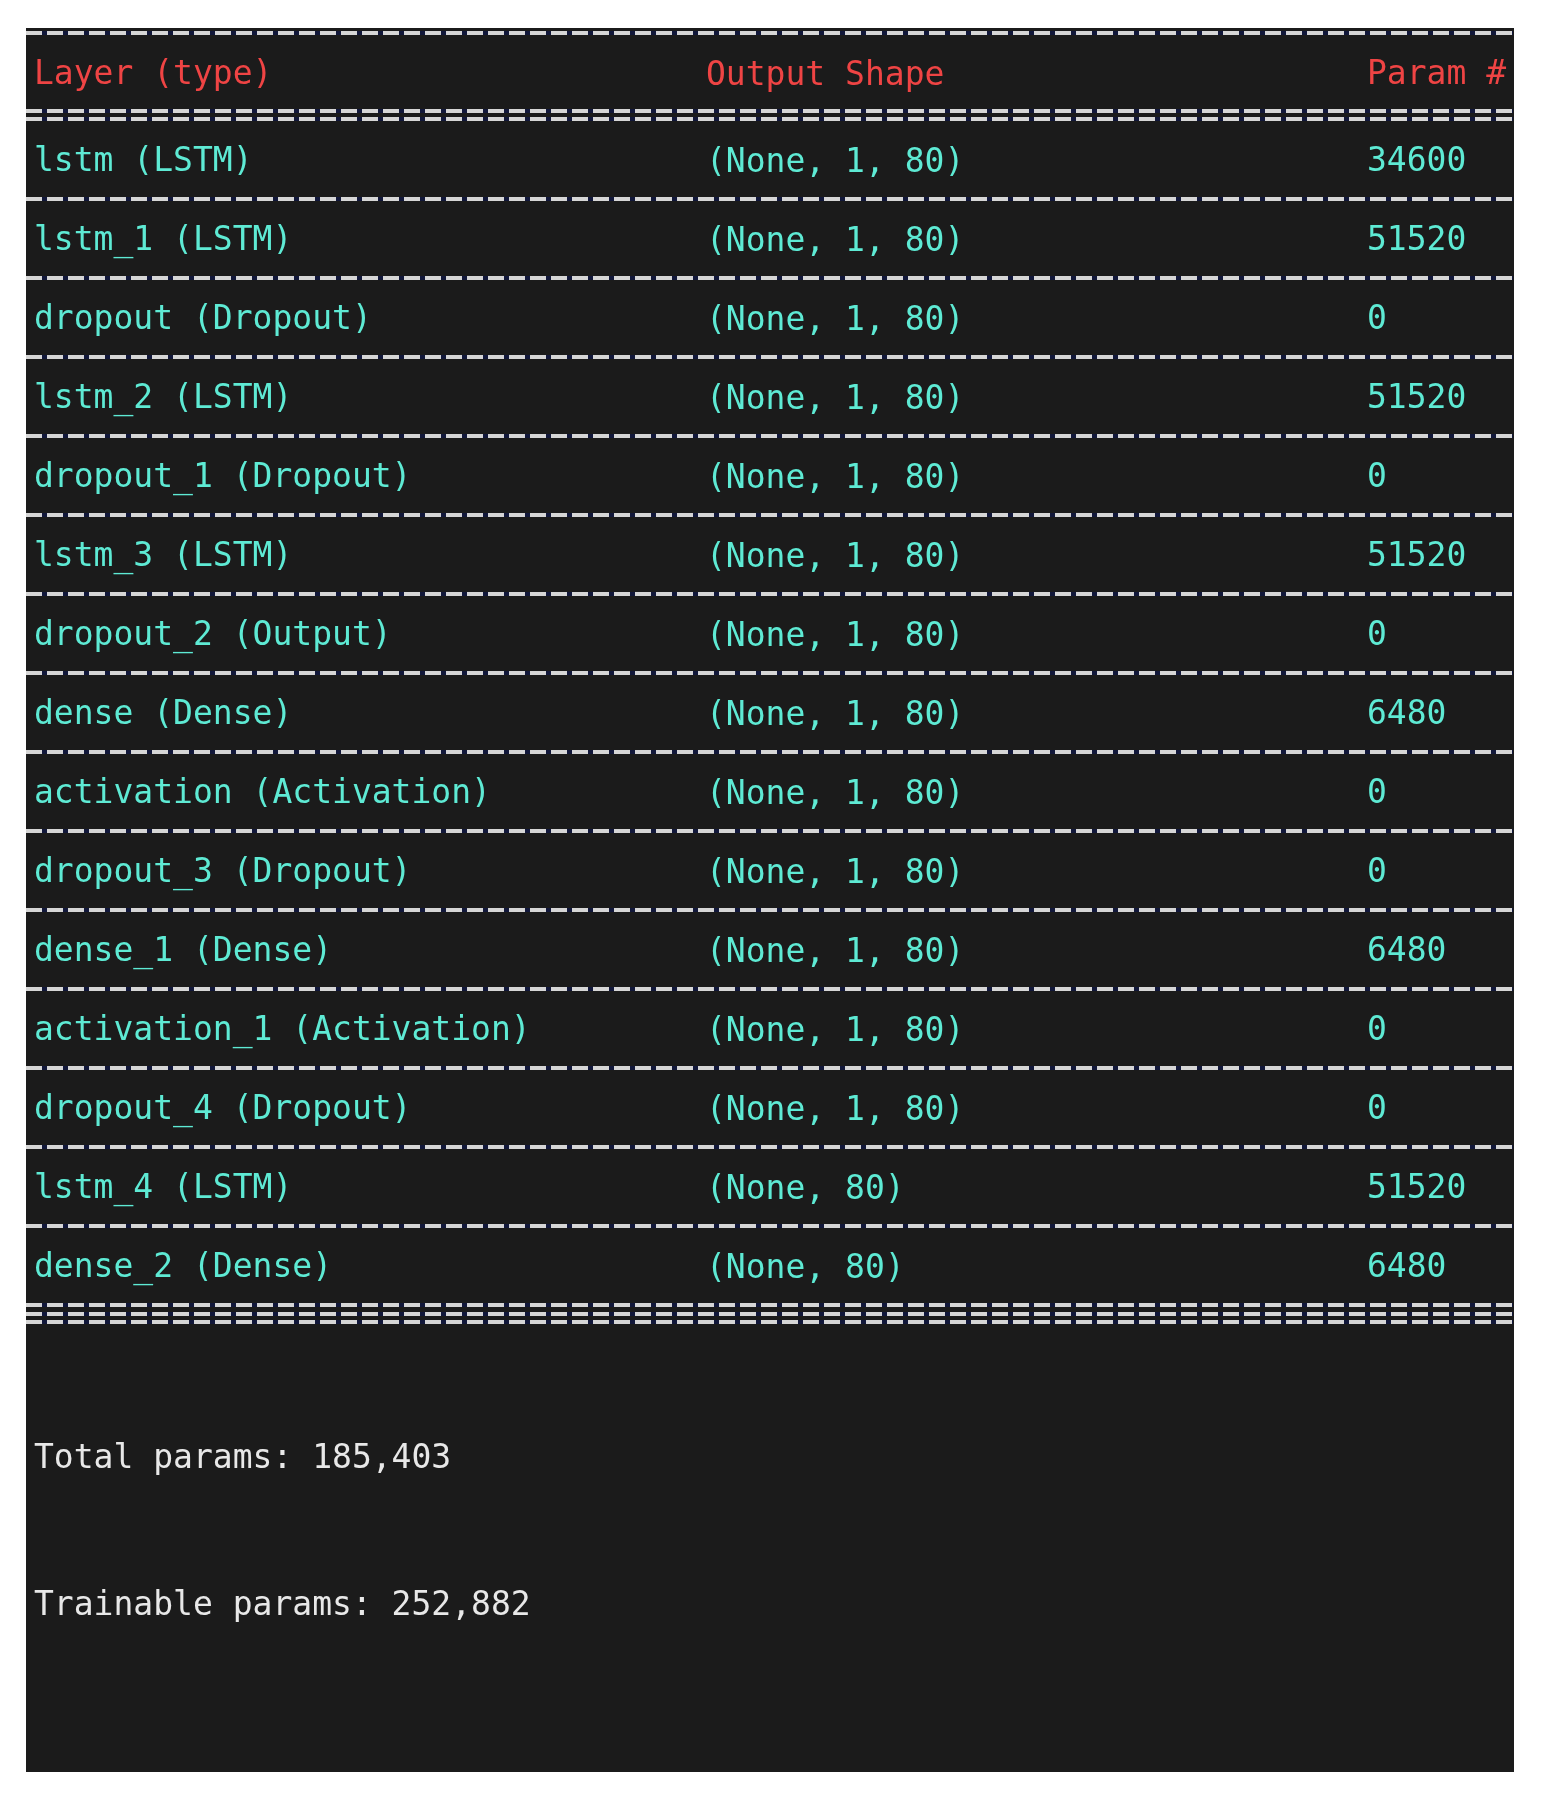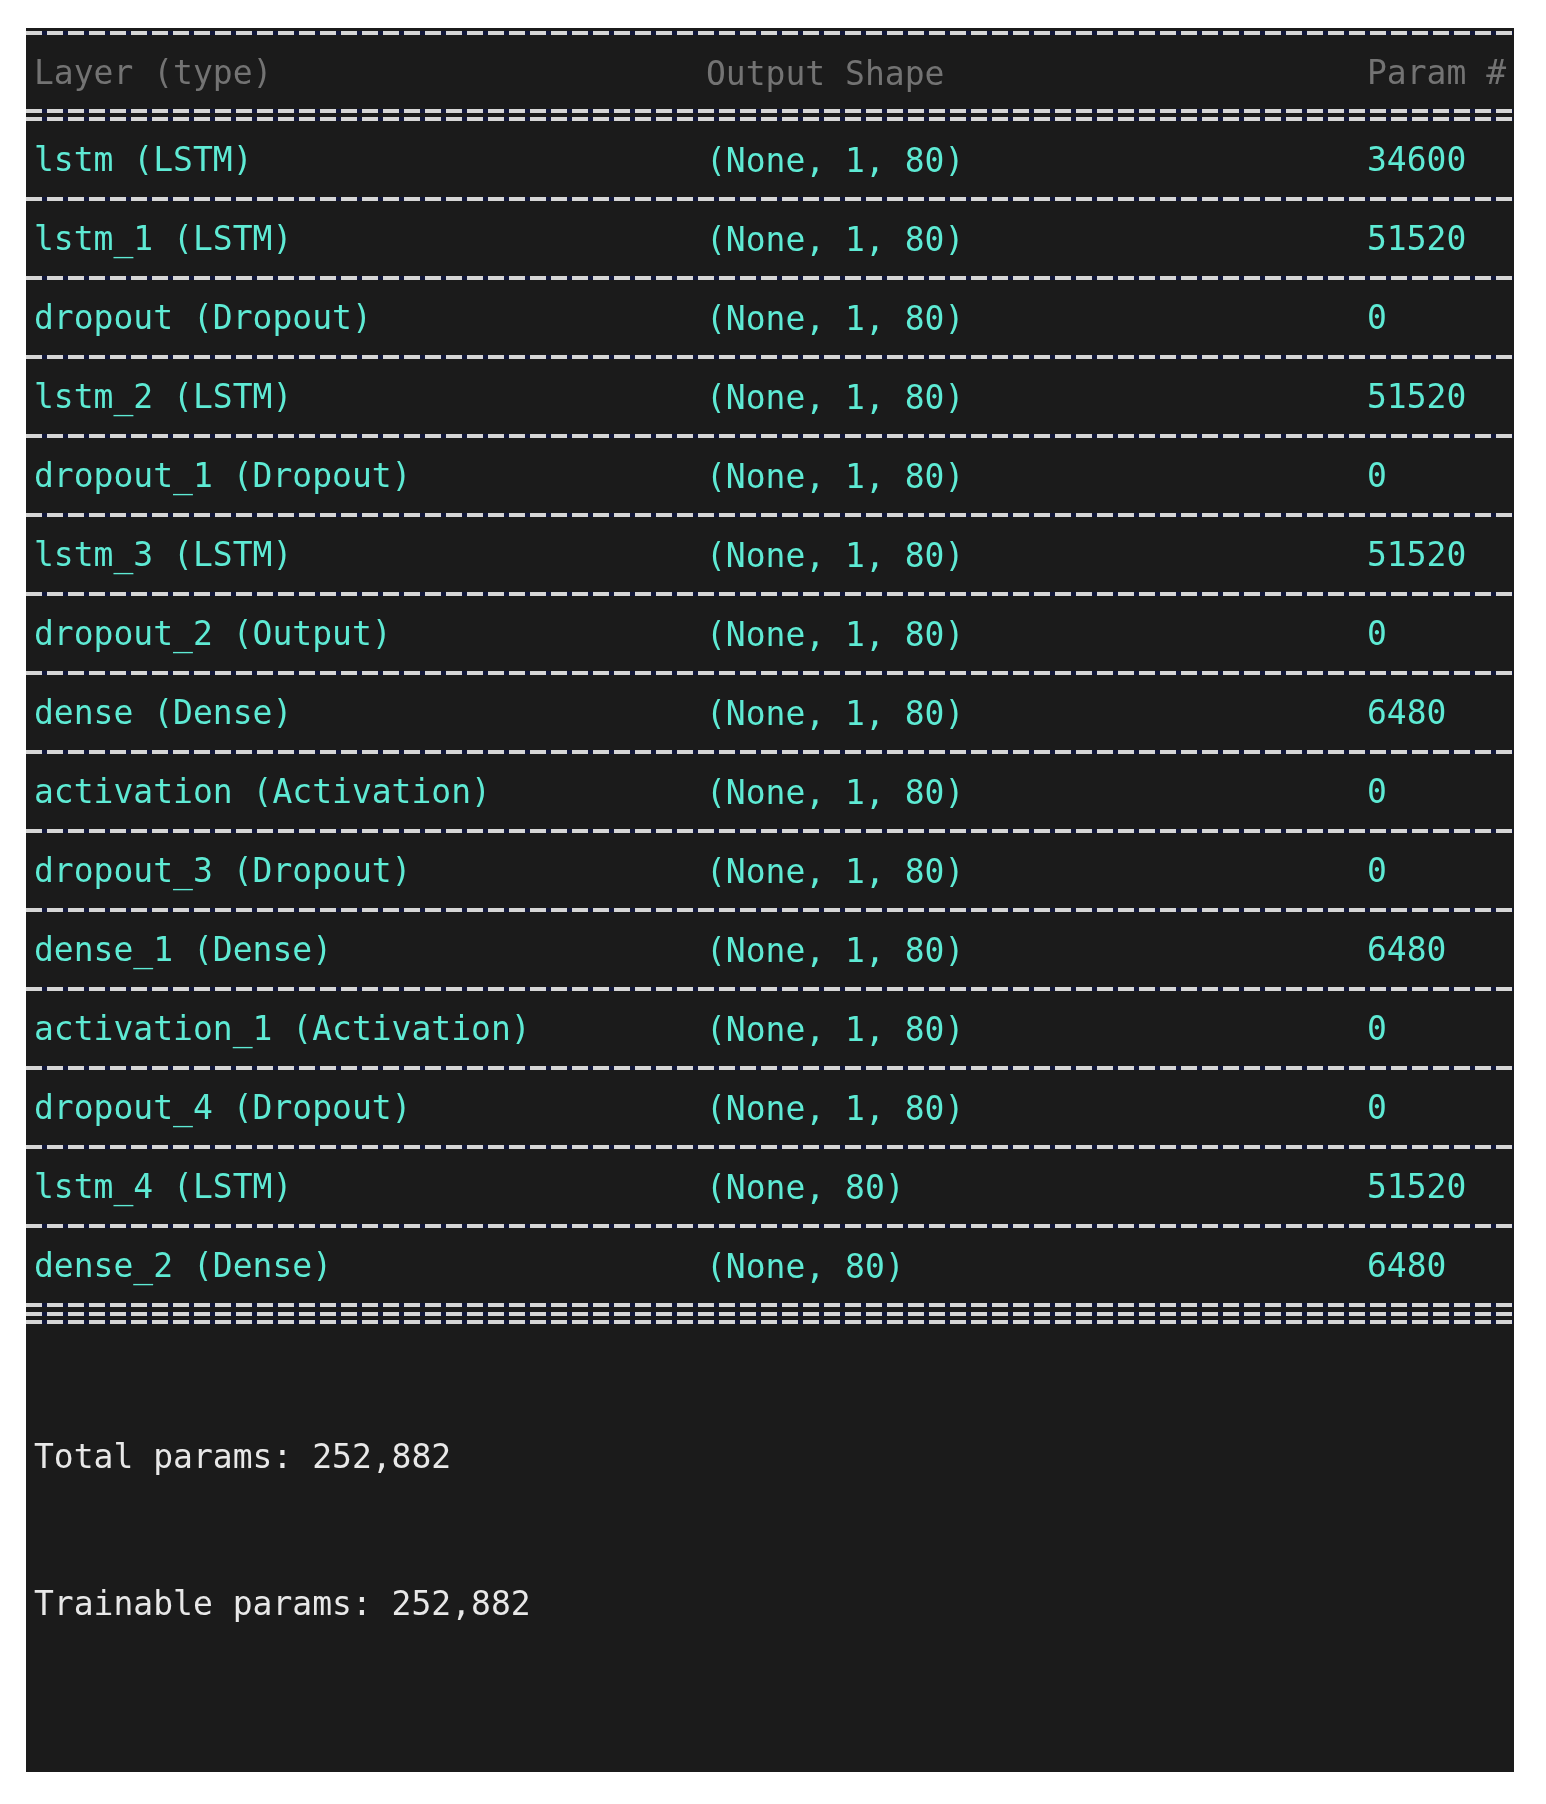--- a/index.html
+++ b/index.html
@@ -66,21 +66,21 @@
   .row .c-shape {
     position: absolute;
     left: 680px;
     top: 1px;
   }
   .row .c-param {
     position: absolute;
     left: 1341px;
     top: 0;
   }
-  .row.header { color: #737373; }
+  .row.header { color: #ef4444; }
 
   
   #totals {
     padding: 6px 0 0 8px;
     color: #e8e8e8;
     font-size: 33px;
     line-height: 49px;
     white-space: pre;
   }
   .total-line { display: block; }
@@ -167,18 +167,18 @@
         <div class="seg"></div>
       </div>
     </div>
 
   <div class="rule double">
     <div class="seg a"></div>
     <div class="seg b"></div>
   </div>
 
   <div id="totals">
-    <span class="total-line">Total params: 252,882</span>
+    <span class="total-line">Total params: 185,403</span>
     <span class="total-line">Trainable params: 252,882</span>
     
   </div>
 
 </div>
 
 </body></html>

